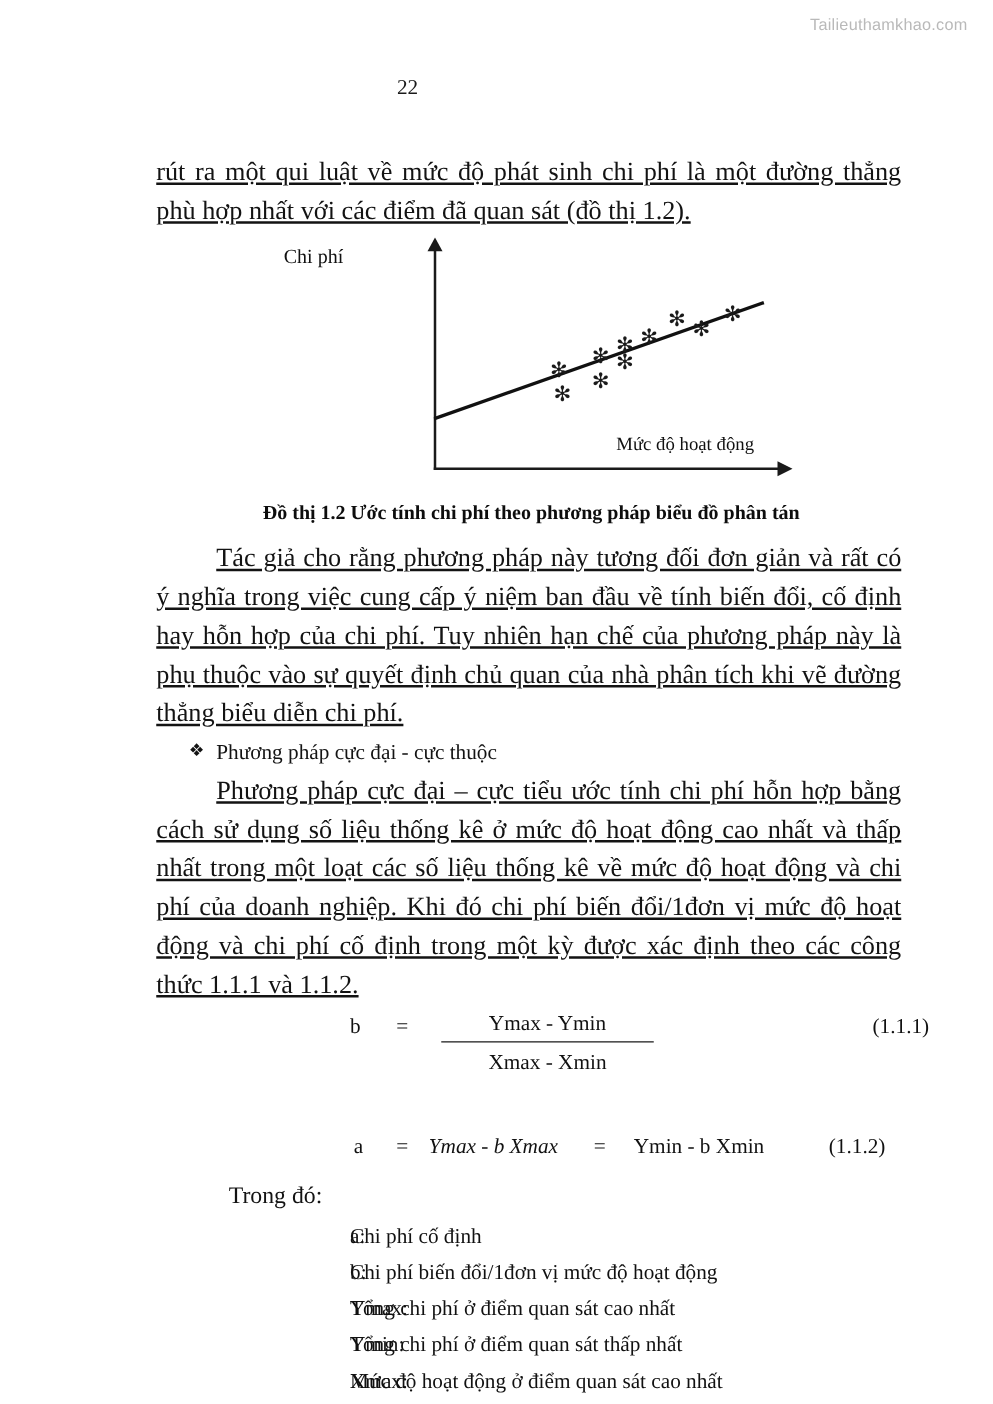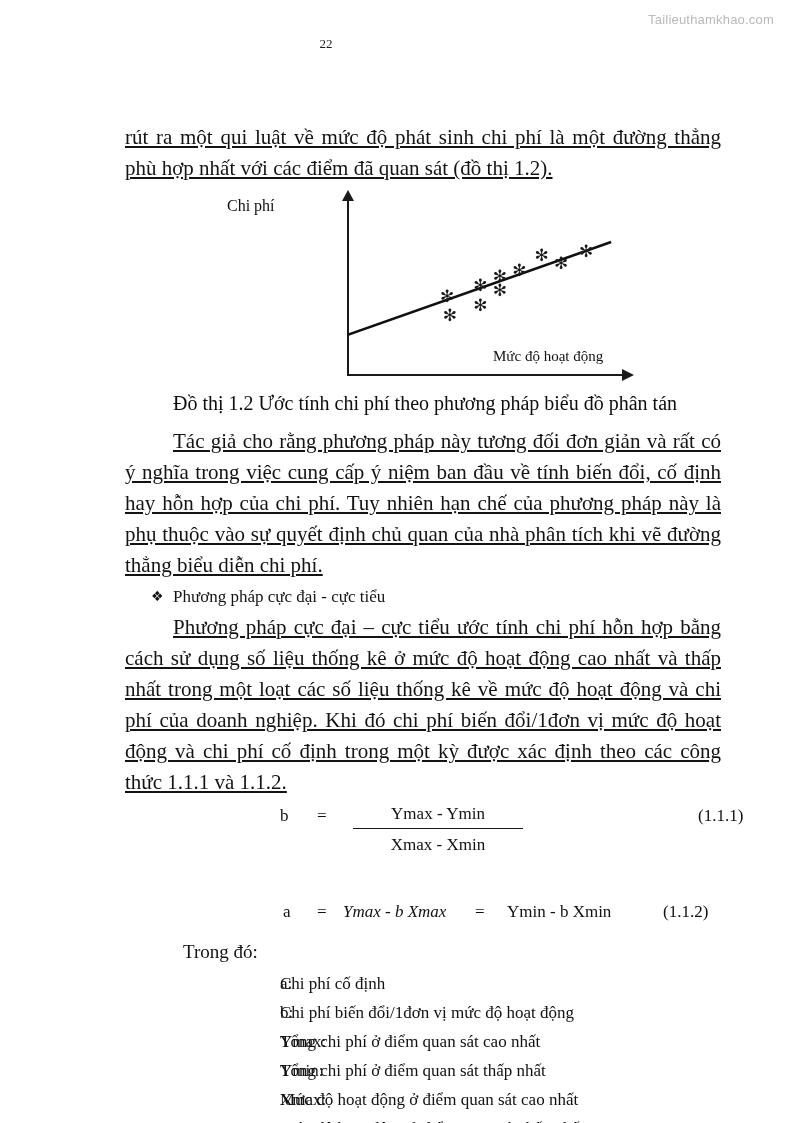--- a/index.html
+++ b/index.html
@@ -22,25 +22,25 @@
     top: 12px;
     right: 20px;
     font-family: "Liberation Sans", sans-serif;
     font-size: 13px;
     color: #b9b9b9;
     letter-spacing: 0.2px;
     white-space: nowrap;
   }
   .page-number {
     position: absolute;
-    top: 36px;
+    top: 60px;
     left: 0;
     width: 652px;
     text-align: center;
-    font-size: 13px;
+    font-size: 17px;
     color: #1a1a1a;
   }
   .content {
     position: absolute;
     left: 125px;
     top: 122px;
     width: 600px;
   }
   .para {
     font-size: 21px;
@@ -127,24 +127,24 @@
   .datapoint {
     position: absolute;
     font-size: 17px;
     line-height: 1;
     color: #1a1a1a;
     font-family: "Liberation Serif", serif;
     transform: translate(-50%, -50%);
   }
 
   .caption {
-    font-size: 20px;
-    font-weight: normal;
+    font-size: 16px;
+    font-weight: bold;
     text-align: center;
-    margin: 2px 0 0 0;
+    margin: 12px 0 0 0;
     color: #0d0d0d;
   }
 
   .bullet-line {
     font-size: 17px;
     line-height: 31px;
     padding-left: 48px;
     position: relative;
     color: #131313;
   }
@@ -271,21 +271,21 @@
           </div>
       </div>
     </div>
 
     <p class="caption">Đồ thị 1.2 Ước tính chi phí theo phương pháp biểu đồ phân tán</p>
 
     <p class="para indent para-gap">Tác giả cho rằng phương pháp này tương đối đơn giản và rất có ý nghĩa trong việc cung cấp ý niệm ban đầu về tính biến đổi, cố định hay hỗn hợp của chi phí. Tuy nhiên hạn chế của phương pháp này là phụ thuộc vào sự quyết định chủ quan của nhà phân tích khi vẽ đường thẳng biểu diễn chi phí.</p>
 
     <div class="bullet-line">
       <span class="bullet-glyph">❖</span>
-      <span>Phương pháp cực đại - cực tiểu</span>
+      <span>Phương pháp cực đại - cực thuộc</span>
     </div>
 
     <p class="para indent">Phương pháp cực đại – cực tiểu ước tính chi phí hỗn hợp bằng cách sử dụng số liệu thống kê ở mức độ hoạt động cao nhất và thấp nhất  trong một loạt các số liệu thống kê về mức độ hoạt động và chi phí của doanh nghiệp. Khi đó chi phí biến đổi/1đơn vị mức độ hoạt động và chi phí cố định trong một kỳ được xác định theo các công thức 1.1.1 và 1.1.2.</p>
 
     <div class="formula-block">
       <span class="f-b-term">b</span>
       <span class="f-eq1">=</span>
       <div class="frac">
         <div class="frac-num">Ymax - Ymin</div>
         <div class="frac-bar"></div>

